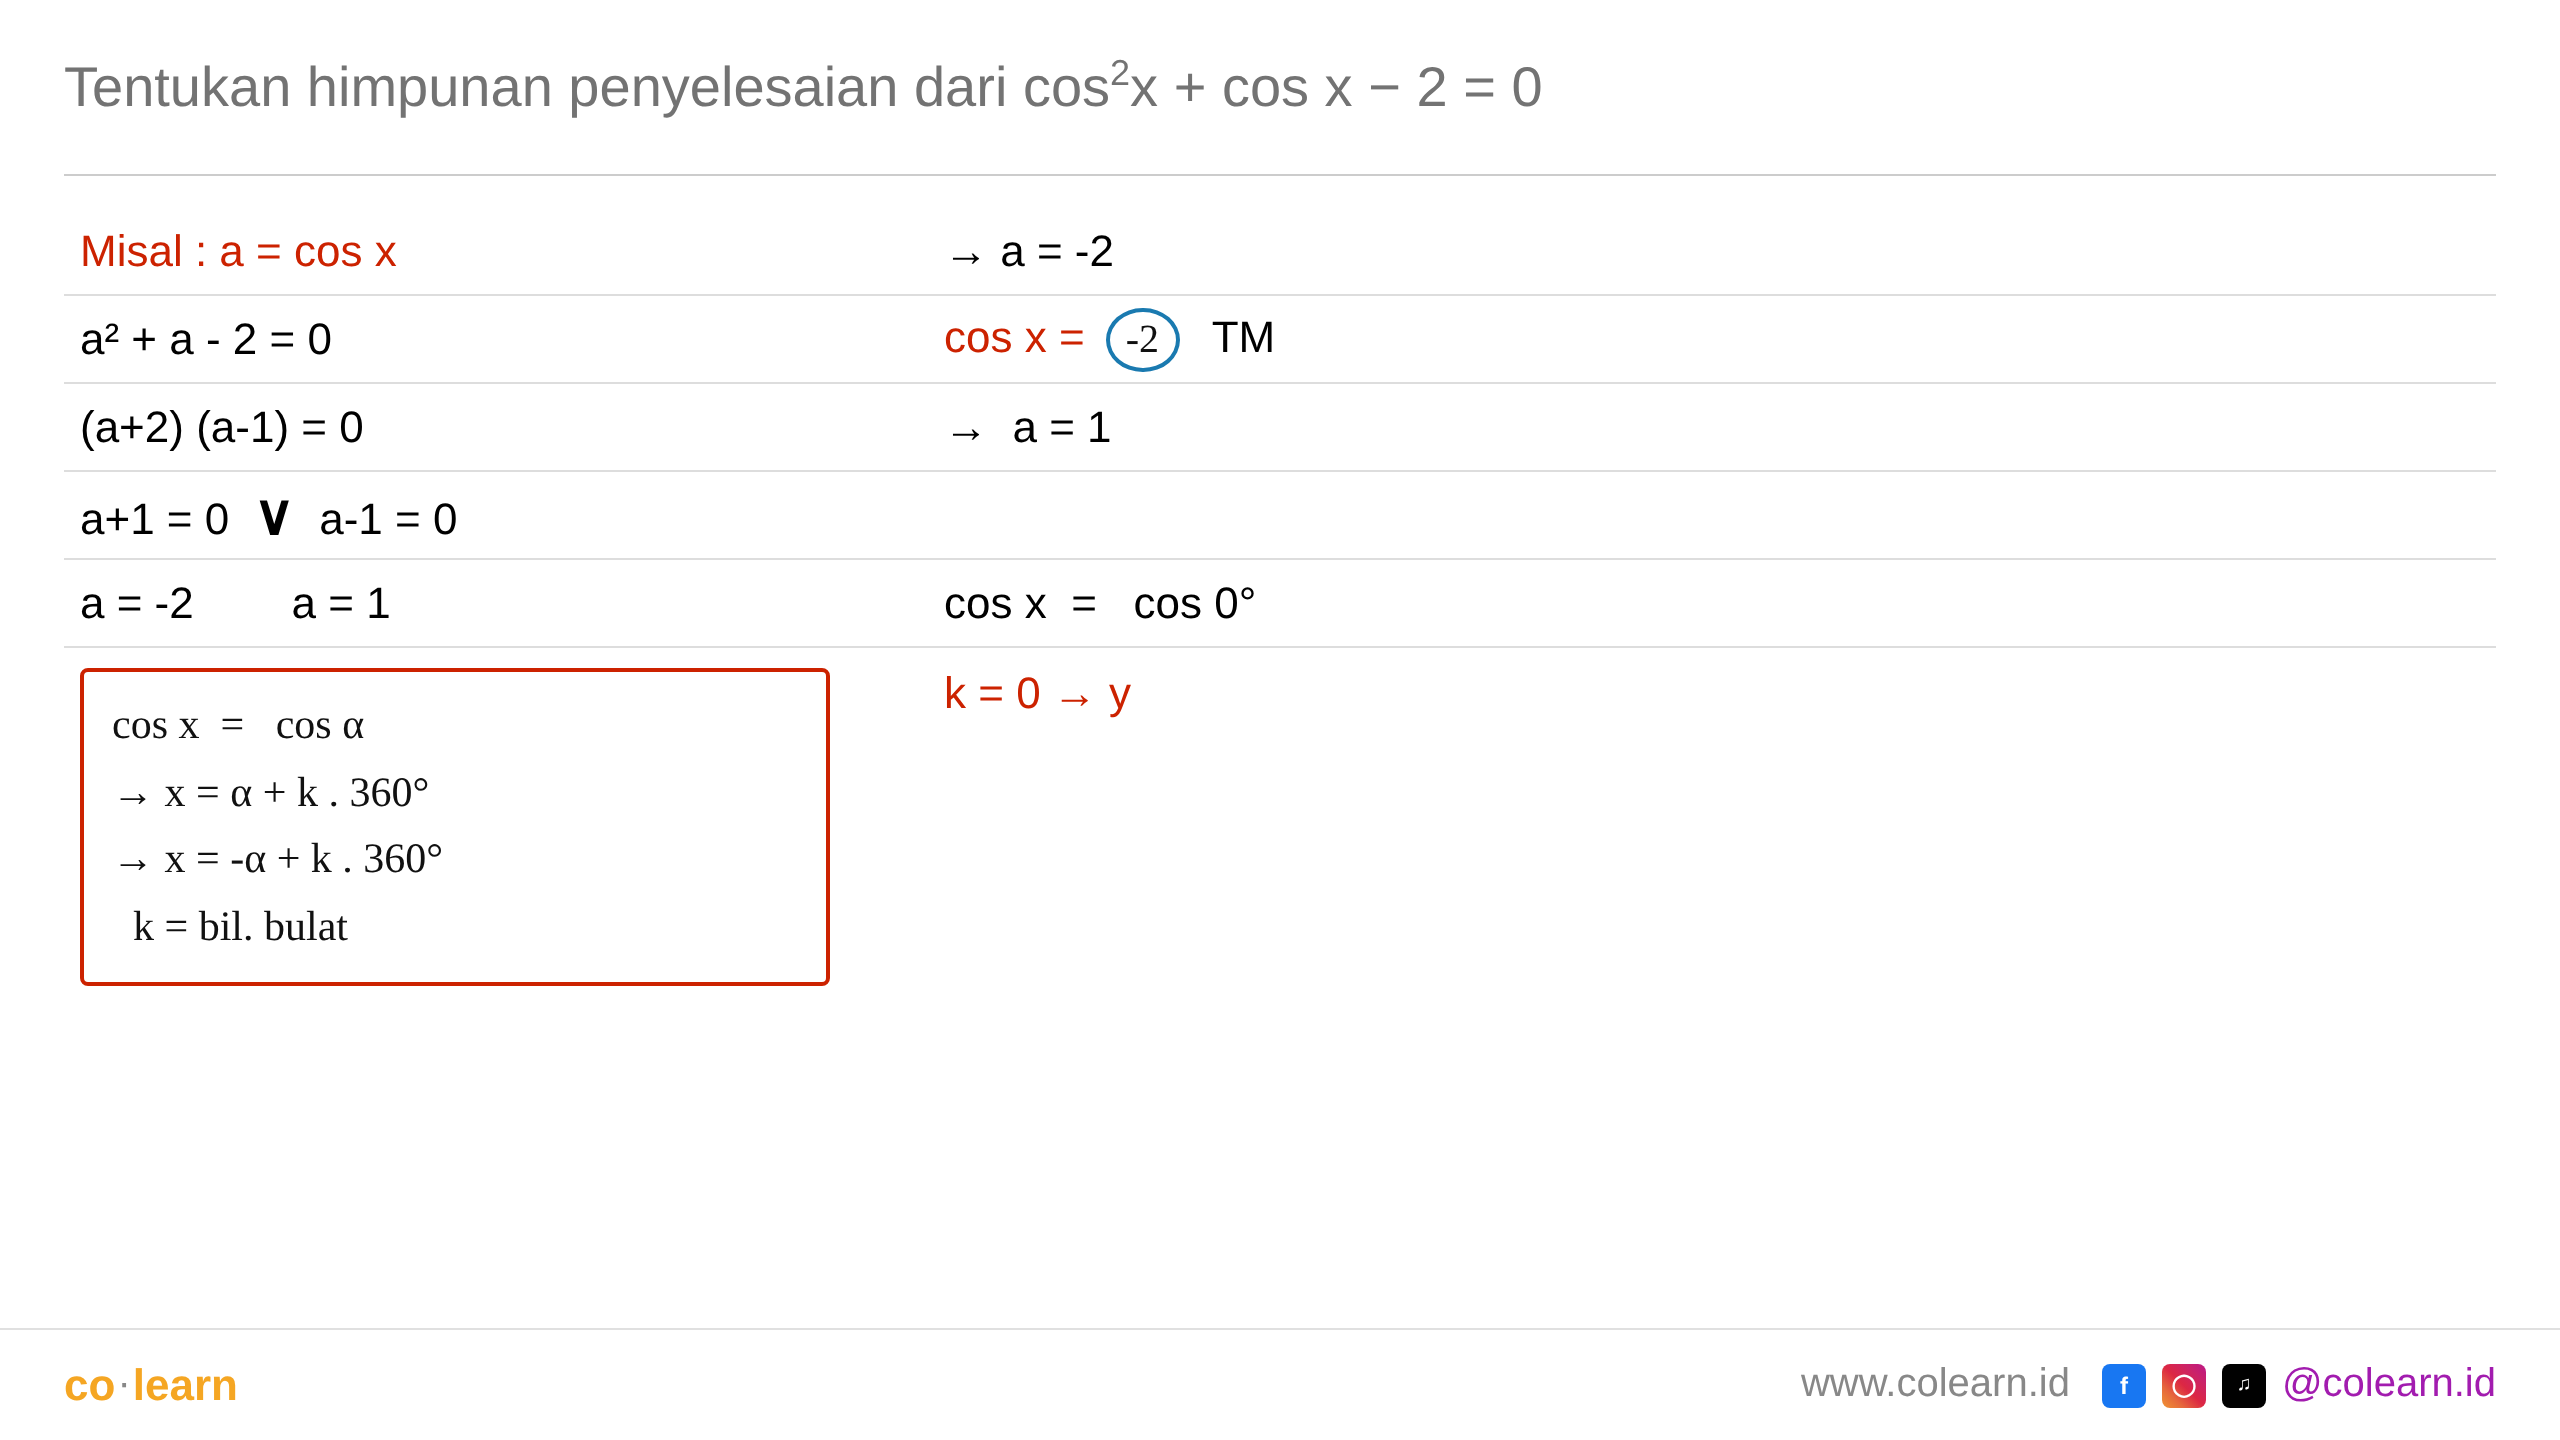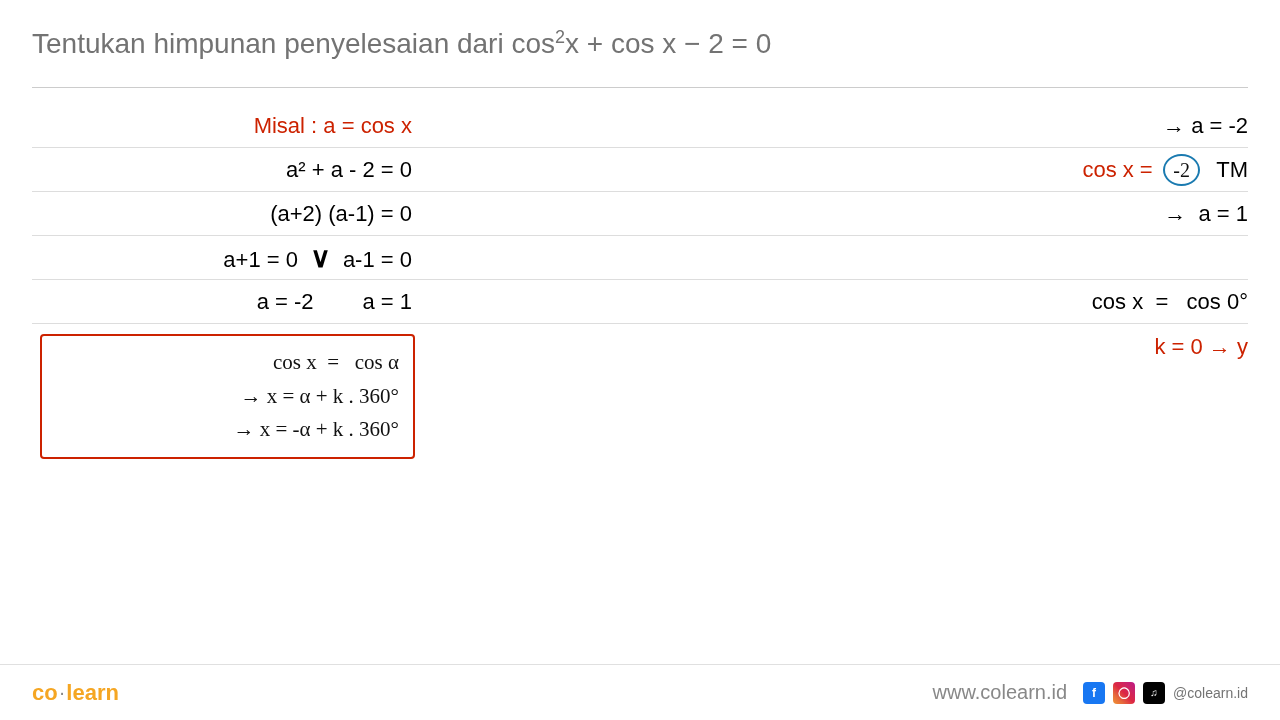--- a/index.html
+++ b/index.html
@@ -37,21 +37,20 @@
     .solution-area {
       padding: 8px 0;
     }
 
     .solution-line {
       display: flex;
       align-items: center;
       min-height: 44px;
       border-bottom: 1px solid #ddd;
       padding: 4px 0;
-      text-align: right;
     }
 
     .solution-line:last-child {
       border-bottom: none;
     }
 
     .left-col {
       width: 380px;
       flex-shrink: 0;
       padding-left: 8px;
@@ -183,22 +182,22 @@
       background: #1877f2;
       border-radius: 4px;
     }
 
     .social-icon.tiktok {
       background: #010101;
       border-radius: 4px;
     }
 
     .at-colearn {
-      color: #737373;
-      font-size: 14px;
+      color: #a21caf;
+      font-size: 20px;
     }
 
     .vee-symbol {
       font-family: 'Comic Sans MS', cursive;
       font-size: 28px;
       font-weight: bold;
     }
   </style>
 </head>
 <body>
@@ -258,20 +257,21 @@
         <span class="handwritten black-text">cos x &nbsp;= &nbsp;&nbsp;cos 0°</span>
       </div>
     </div>
 
     <div class="solution-line" style="align-items: flex-start; padding-top: 10px; min-height: 160px;">
       <div class="left-col">
         <div class="red-box">
           <div class="red-box-line black-text">cos x &nbsp;= &nbsp;&nbsp;cos α</div>
           <div class="red-box-line black-text">→ x = α + k . 360°</div>
           <div class="red-box-line black-text">→ x = -α + k . 360°</div>
+          <div class="red-box-line black-text">&nbsp;&nbsp;k = bil. bulat</div>
         </div>
       </div>
       <div class="right-col">
         <div class="handwritten red-text">k = 0 → y</div>
       </div>
     </div>
 
   </div>
 </div>
 

